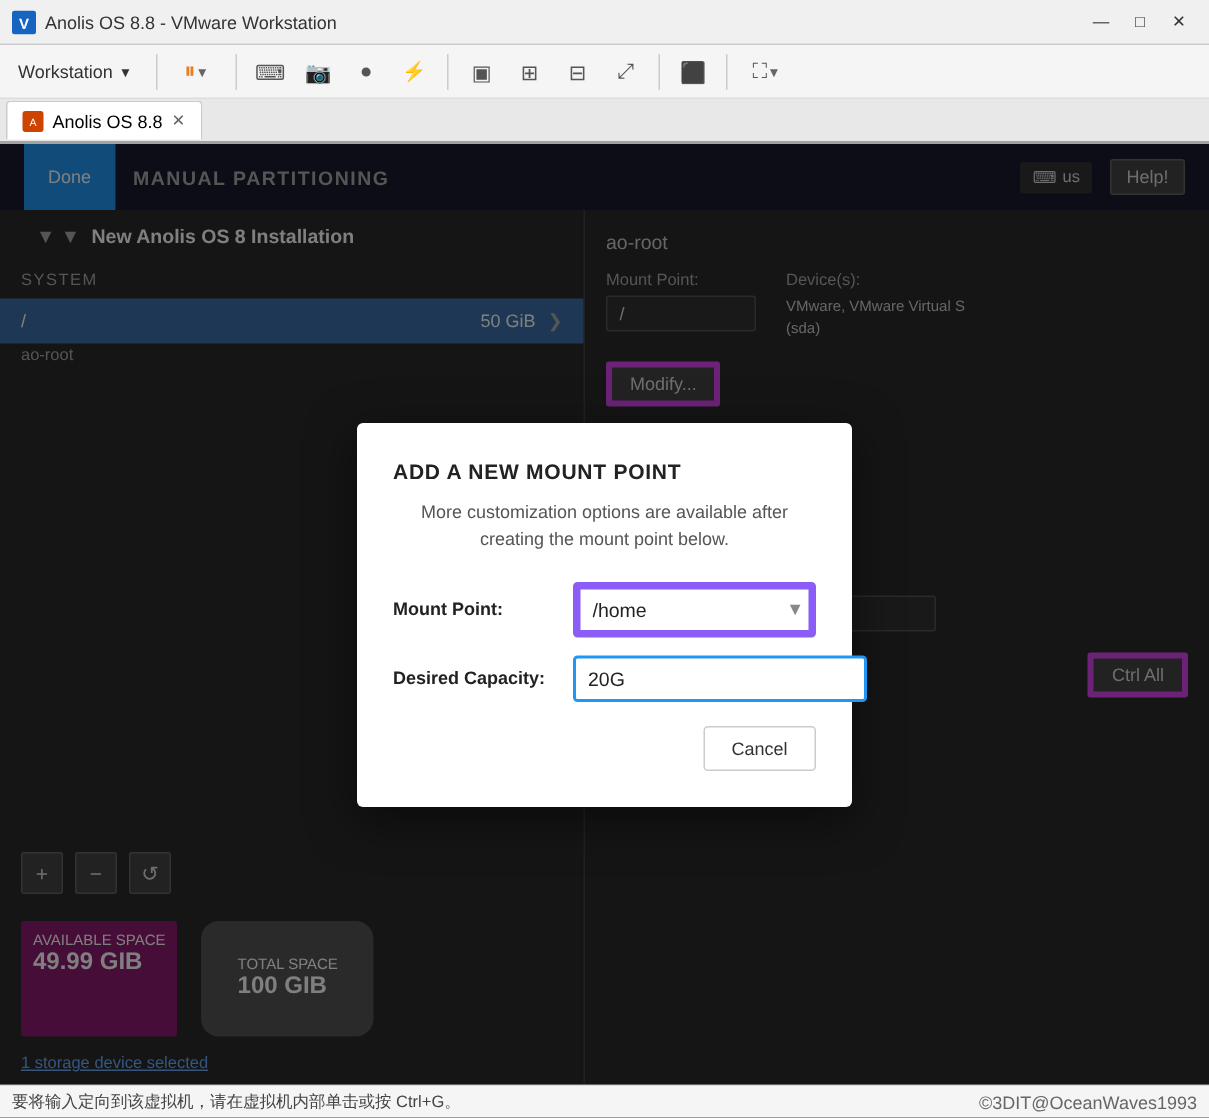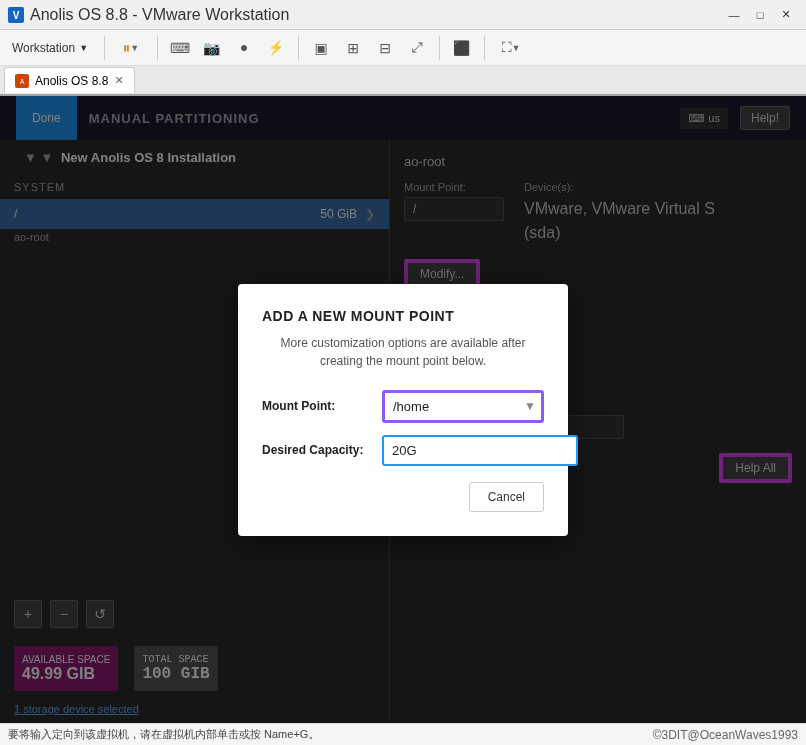--- a/index.html
+++ b/index.html
@@ -3,21 +3,21 @@
   <meta charset="utf-8">
   <style>
     * { box-sizing: border-box; margin: 0; padding: 0; }
     body { width: 806px; height: 745px; overflow: hidden; font-family: 'Segoe UI', Arial, sans-serif; font-size: 12px; background: #f0f0f0; }
 
     
     #titlebar {
       display: flex; align-items: center; height: 30px; background: #f0f0f0;
       padding: 0 8px; border-bottom: 1px solid #ccc; user-select: none;
     }
-    #titlebar .title { flex: 1; font-size: 16px; color: #333; }
+    #titlebar .title { flex: 1; font-size: 12px; color: #333; }
     #titlebar .win-controls { display: flex; gap: 2px; }
     #titlebar .win-btn {
       width: 24px; height: 20px; display: flex; align-items: center; justify-content: center;
       font-size: 11px; cursor: pointer; border: none; background: transparent; color: #333;
     }
 
     
     #menubar {
       display: flex; align-items: center; height: 36px; background: #f5f5f5;
       border-bottom: 1px solid #ddd; padding: 0 4px; gap: 4px;
@@ -87,21 +87,21 @@
     .partition-label { flex: 1; }
     .partition-size { margin-right: 8px; }
     .partition-arrow { color: #aaa; }
     .partition-sub { color: #aaa; font-size: 11px; padding: 2px 14px; }
 
     .vm-left-bottom { padding: 10px 14px; display: flex; gap: 8px; margin-top: auto; }
     .vm-action-btn { background: #444; color: #ddd; border: 1px solid #666; width: 28px; height: 28px; display: flex; align-items: center; justify-content: center; border-radius: 2px; cursor: pointer; font-size: 14px; }
 
     .space-info { display: flex; gap: 16px; padding: 8px 14px; }
     .space-box-avail { background: #8b1a6e; color: white; padding: 8px; border-radius: 2px; font-size: 10px; text-transform: uppercase; }
-    .space-box-total { background: #555; color: white; padding: 8px; border-radius: 2px; font-size: 10px; text-transform: uppercase; font-family: Liberation Mono, monospace; }
+    .space-box-total { background: #555; color: white; padding: 24px; border-radius: 12px; font-size: 10px; text-transform: uppercase; }
     .space-num { font-size: 16px; font-weight: bold; display: block; }
 
     .storage-link { padding: 4px 14px 8px; color: #6aabff; font-size: 11px; text-decoration: underline; cursor: pointer; }
 
     
     .vm-right { flex: 1; background: #2a2a2a; padding: 14px; }
     .ao-root-title { color: #ccc; font-size: 13px; margin-bottom: 12px; }
     .field-row { display: flex; gap: 20px; margin-bottom: 10px; }
     .field-group { display: flex; flex-direction: column; gap: 4px; }
     .field-label { color: #aaa; font-size: 11px; }
@@ -119,21 +119,21 @@
     .dialog {
       background: white; border-radius: 4px; width: 330px; padding: 24px;
       box-shadow: 0 8px 32px rgba(0,0,0,0.5);
     }
     .dialog-title { font-size: 14px; font-weight: bold; text-transform: uppercase; color: #222; margin-bottom: 10px; letter-spacing: 0.5px; }
     .dialog-desc { font-size: 12px; color: #555; margin-bottom: 20px; text-align: center; line-height: 1.5; }
     .dialog-field { display: flex; align-items: center; margin-bottom: 12px; }
     .dialog-field-label { font-weight: bold; font-size: 12px; color: #222; width: 120px; flex-shrink: 0; }
     .dialog-select-wrap { position: relative; flex: 1; }
     .dialog-select {
-      width: 100%; padding: 6px 20px 6px 8px; border: 3px solid #8b5cf6;
+      width: 100%; padding: 6px 20px 6px 8px; border: 5px solid #8b5cf6;
       border-radius: 3px; font-size: 13px; color: #222; background: white;
       appearance: none; cursor: pointer;
     }
     .dialog-select-arrow {
       position: absolute; right: 8px; top: 50%; transform: translateY(-50%);
       pointer-events: none; color: #888; font-size: 12px;
     }
     .dialog-input {
       flex: 1; padding: 6px 8px; border: 2px solid #2196f3;
       border-radius: 3px; font-size: 13px; color: #222; outline: none;
@@ -295,21 +295,21 @@
       <div class="vm-right">
         <div class="ao-root-title">ao-root</div>
 
         <div class="field-row">
           <div class="field-group">
             <span class="field-label">Mount Point:</span>
             <input class="field-input" type="text" value="/" style="">
           </div>
           <div class="field-group">
             <span class="field-label">Device(s):</span>
-            <span class="devices-value" style="color:#ccc;font-size:16px;">VMware, VMware Virtual S<br>(sda)</span>
+            <span class="devices-value" style="color:#ccc;font-size:10px;">VMware, VMware Virtual S<br>(sda)</span>
           </div>
         </div>
 
         <button class="modify-btn" style="margin-bottom:10px;">Modify...</button>
 
         <div class="field-group" style="margin-bottom:8px;">
           <span class="field-label">Volume Group:</span>
           <div style="display:flex;align-items:center;gap:6px;margin-top:4px;">
             <select class="vg-select">
               <option>ao         (4 MiB free)</option>
@@ -324,21 +324,21 @@
             <span class="field-label">Label:</span>
             <input class="field-input" type="text" value="" style="">
           </div>
           <div class="field-group">
             <span class="field-label">Name:</span>
             <input class="field-input" type="text" value="root" style="">
           </div>
         </div>
 
         <div style="display:flex;justify-content:flex-end;margin-top:8px;">
-          <button class="modify-btn">Help All</button>
+          <button class="modify-btn">Ctrl All</button>
         </div>
       </div>
     </div>
 
     <div class="overlay">
       <div class="dialog">
         <div class="dialog-title">ADD A NEW MOUNT POINT</div>
         <div class="dialog-desc">More customization options are available after creating the mount point below.</div>
 
         <div class="dialog-field">
@@ -365,15 +365,15 @@
         <div class="dialog-buttons">
           <button class="btn-cancel">Cancel</button>
         </div>
       </div>
     </div>
 
   </div>
 </div>
 
 <div id="statusbar">
-  <span class="status-left">要将输入定向到该虚拟机，请在虚拟机内部单击或按 Name+G。</span>
+  <span class="status-left">要将输入定向到该虚拟机，请在虚拟机内部单击或按 Ctrl+G。</span>
   <span class="status-right">©3DIT@OceanWaves1993</span>
 </div>
 
 </body></html>

